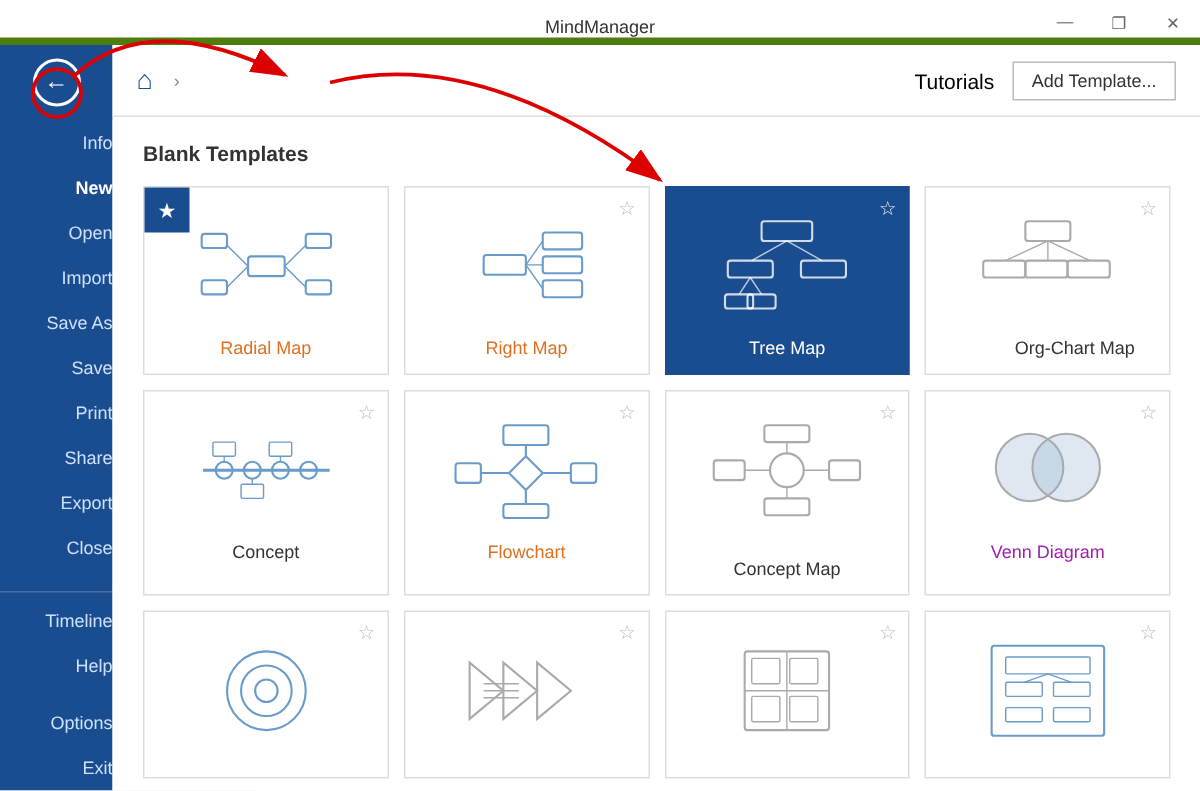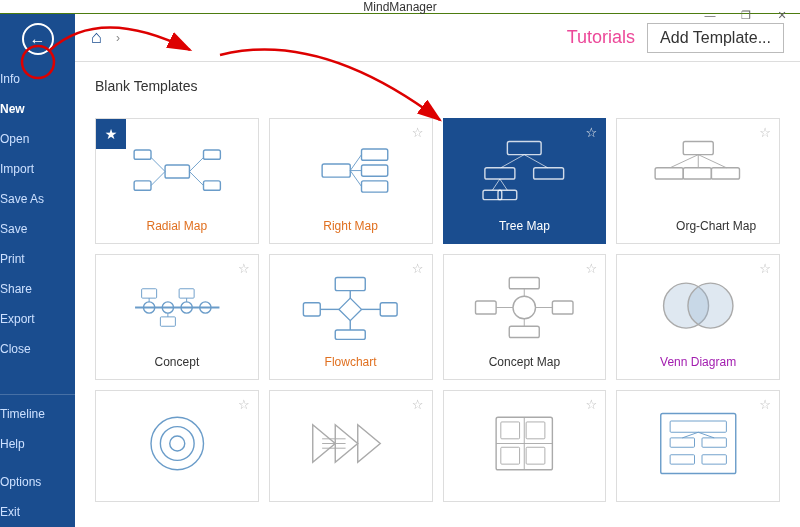--- a/index.html
+++ b/index.html
@@ -1,27 +1,27 @@
 <!DOCTYPE html>
 <html><head>
   <meta charset="utf-8">
   <style>
     * { box-sizing: border-box; margin: 0; padding: 0; }
     body { font-family: 'Segoe UI', Arial, sans-serif; width: 800px; height: 527px; overflow: hidden; background: #f0f0f0; display: flex; flex-direction: column; }
 
     
     .titlebar {
       background: #fff;
-      height: 14px;
-      display: flex;
-      align-items: flex-start;
+      height: 30px;
+      display: flex;
+      align-items: flex-end;
       justify-content: center;
       font-size: 12px;
       color: #333;
-      border-bottom: 1px solid #4d7c0f;
+      border-bottom: 5px solid #4d7c0f;
       position: relative;
       flex-shrink: 0;
     }
     .titlebar-controls {
       position: absolute;
       right: 0;
       top: 0;
       display: flex;
       height: 30px;
     }
@@ -73,21 +73,21 @@
     }
     .sidebar-items {
       display: flex;
       flex-direction: column;
       flex: 1;
     }
     .sidebar-item {
       color: #cce0ff;
       font-size: 12px;
       padding: 8px 0;
-      text-align: left;
+      text-align: right;
       cursor: pointer;
       transition: background 0.1s;
     }
     .sidebar-item.active { color: #fff; font-weight: 600; }
     .sidebar-bottom {
       border-top: 1px solid rgba(255,255,255,0.2);
       padding-top: 4px;
     }
 
     
@@ -124,50 +124,50 @@
       margin-left: 6px;
       font-size: 12px;
     }
     .header-right {
       margin-left: auto;
       display: flex;
       align-items: center;
       gap: 12px;
     }
     .tutorials-link {
-      color: #ec4899;
-      font-size: 18px;
+      color: #000000;
+      font-size: 14px;
       cursor: pointer;
       text-decoration: none;
     }
     .add-template-btn {
       border: 1px solid #bbb;
       background: #fff;
       padding: 5px 12px;
-      font-size: 16px;
+      font-size: 12px;
       cursor: pointer;
       color: #333;
     }
 
     
     .templates-area {
       flex: 1;
       overflow-y: auto;
       padding: 16px 20px;
       position: relative;
     }
     .templates-area::-webkit-scrollbar { width: 10px; }
     .templates-area::-webkit-scrollbar-track { background: #f0f0f0; }
     .templates-area::-webkit-scrollbar-thumb { background: #bbb; }
 
     .section-title {
       font-size: 14px;
       color: #333;
-      margin-bottom: 24px;
-      font-weight: 400;
+      margin-bottom: 14px;
+      font-weight: 700;
     }
 
     .templates-grid {
       display: grid;
       grid-template-columns: repeat(4, 1fr);
       gap: 10px;
     }
 
     .template-card {
       border: 1px solid #ddd;
@@ -431,21 +431,21 @@
               <rect x="8" y="33" width="22" height="14" rx="2" fill="none" stroke="#aaa" stroke-width="1.5"></rect>
               <line x1="30" y1="40" x2="48" y2="40" stroke="#aaa" stroke-width="1"></line>
               <rect x="90" y="33" width="22" height="14" rx="2" fill="none" stroke="#aaa" stroke-width="1.5"></rect>
               <line x1="72" y1="40" x2="90" y2="40" stroke="#aaa" stroke-width="1"></line>
               <rect x="44" y="8" width="32" height="12" rx="2" fill="none" stroke="#aaa" stroke-width="1.5"></rect>
               <line x1="60" y1="20" x2="60" y2="28" stroke="#aaa" stroke-width="1"></line>
               <rect x="44" y="60" width="32" height="12" rx="2" fill="none" stroke="#aaa" stroke-width="1.5"></rect>
               <line x1="60" y1="52" x2="60" y2="60" stroke="#aaa" stroke-width="1"></line>
             </svg>
           </div>
-          <div class="card-label dark" style="color:#333;">Concept Map</div>
+          <div class="card-label dark" style="color:#333;margin-top:11px;">Concept Map</div>
         </div>
 
         <div class="template-card">
           <span class="star-icon">☆</span>
           <div class="card-image diagram">
             <svg viewBox="0 0 120 80" xmlns="http://www.w3.org/2000/svg">
               <circle cx="47" cy="38" r="24" fill="rgba(150,180,210,0.3)" stroke="#aaa" stroke-width="1.5"></circle>
               <circle cx="73" cy="38" r="24" fill="rgba(150,180,210,0.3)" stroke="#aaa" stroke-width="1.5"></circle>
             </svg>
           </div>

